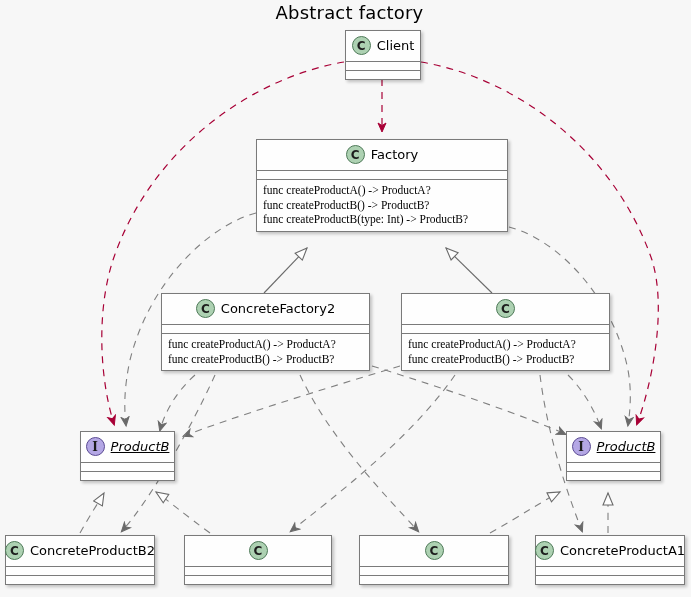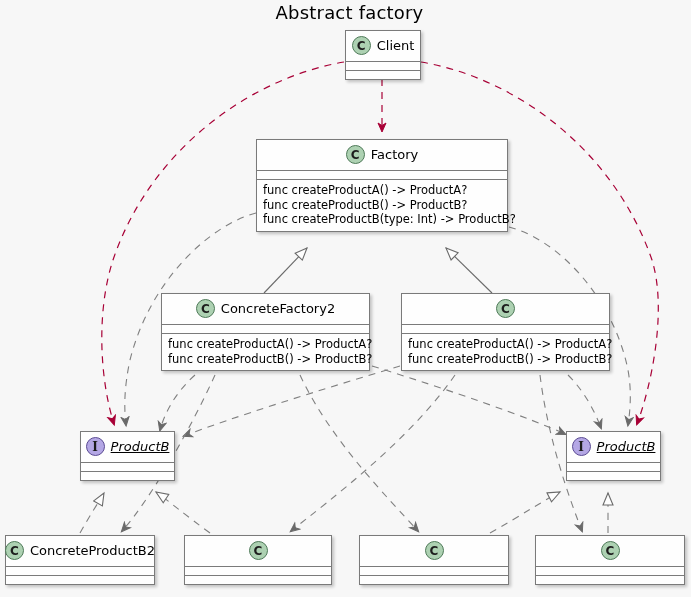--- a/index.html
+++ b/index.html
@@ -49,20 +49,21 @@
       font-family:"DejaVu Serif","Liberation Serif",serif;}
   .sect{border-bottom:1px solid #7a7a7a;}
   .sect.empty{height:8px;}
   .sect.last{border-bottom:none;}
   .methods{
     padding:3px 6px 4px 6px;
     font-size:11.5px;
     line-height:14.5px;
     color:#000;
     white-space:nowrap;
+    font-family:Liberation Serif, serif;
   }
   .methods div{white-space:nowrap;}
 </style>
 </head>
 <body>
 
 <div id="canvas">
 
   <div class="title">Abstract factory</div>
 
@@ -202,18 +203,19 @@
     <div class="hdr">
       <span class="stereo cls">C</span>
     </div>
     <div class="sect empty"></div>
     <div class="sect empty last"></div>
   </div>
 
   <div class="node" style="left:535px;top:535px;width:150px;">
     <div class="hdr">
       <span class="stereo cls">C</span>
+      <span class="name">ConcreteProductA1</span>
     </div>
     <div class="sect empty"></div>
     <div class="sect empty last"></div>
   </div>
 
 </div>
 
 </body></html>

